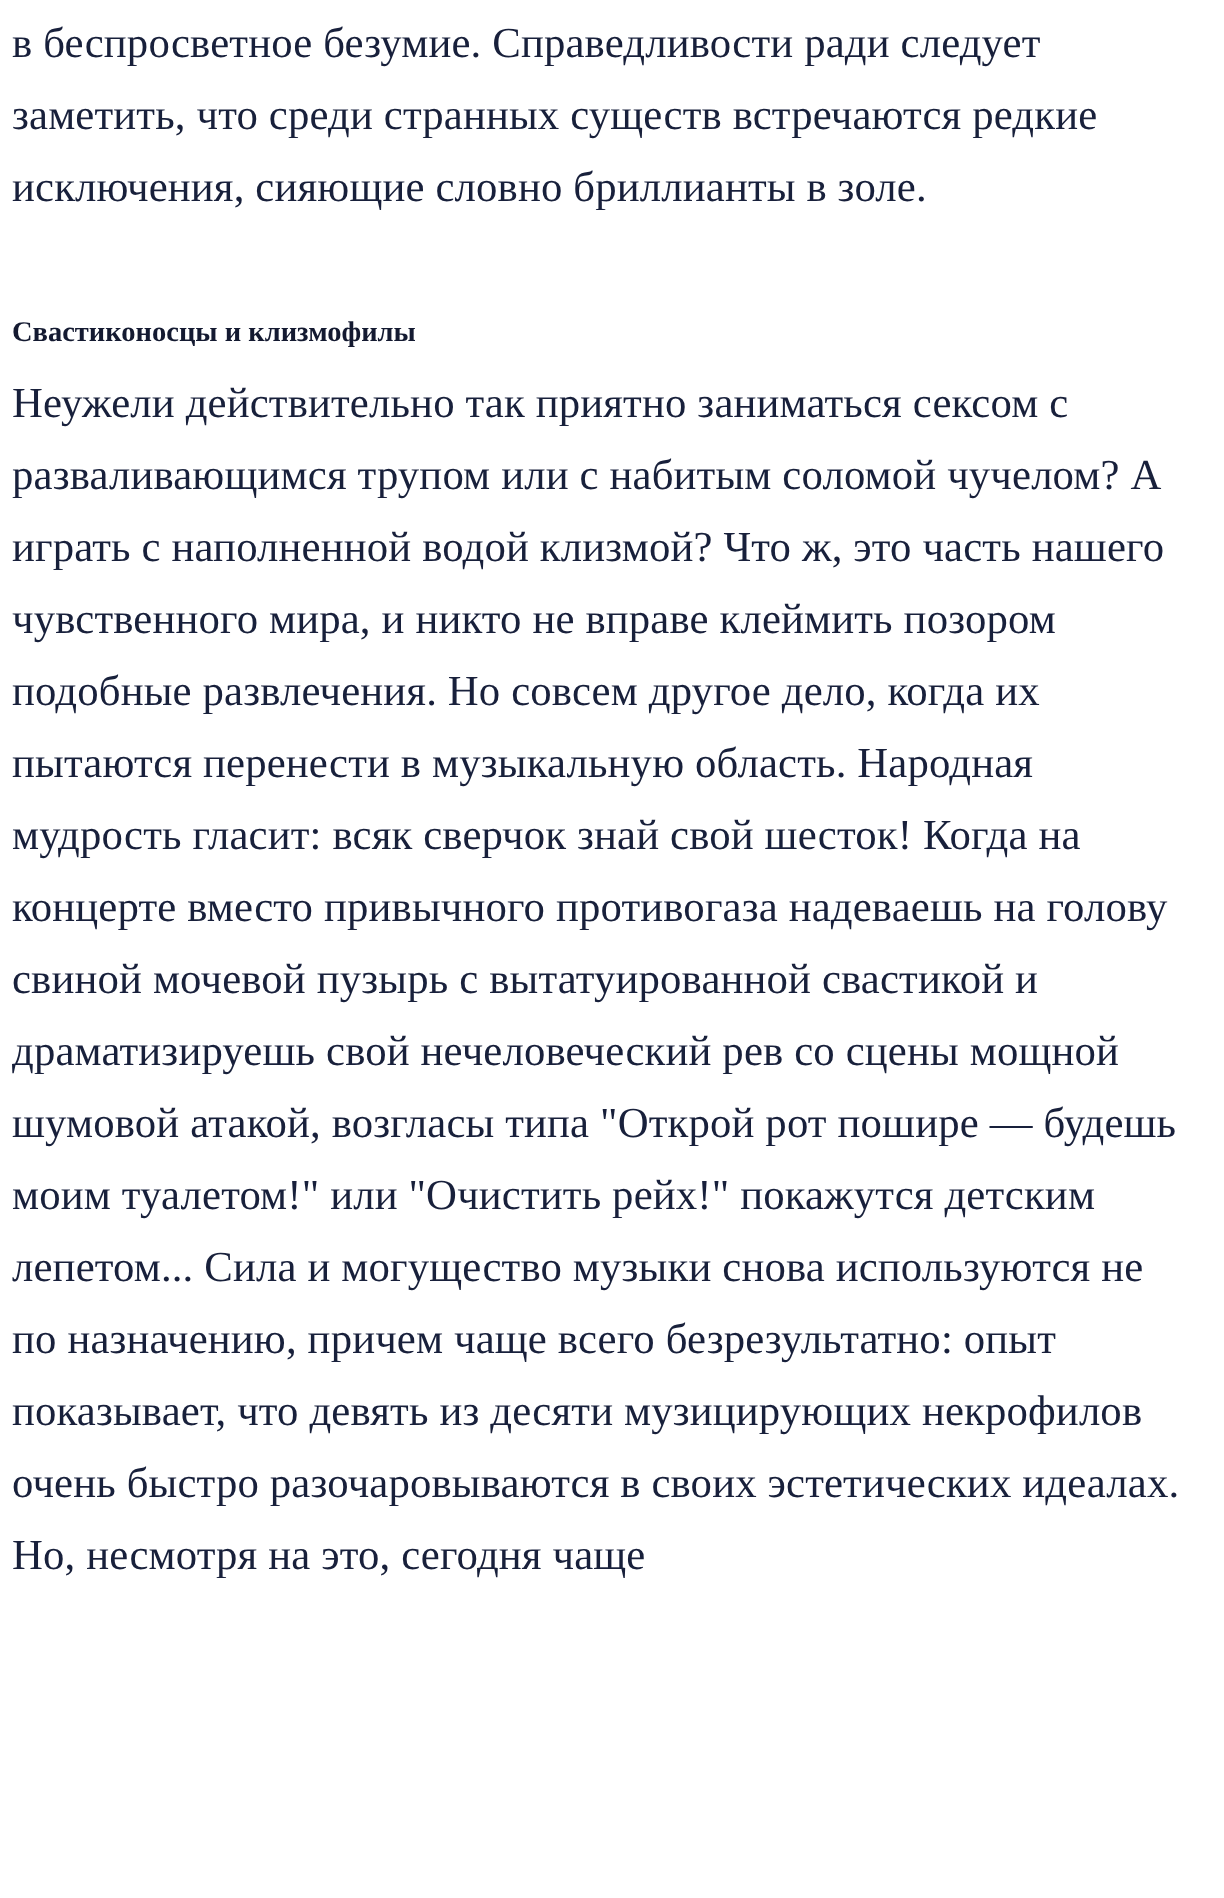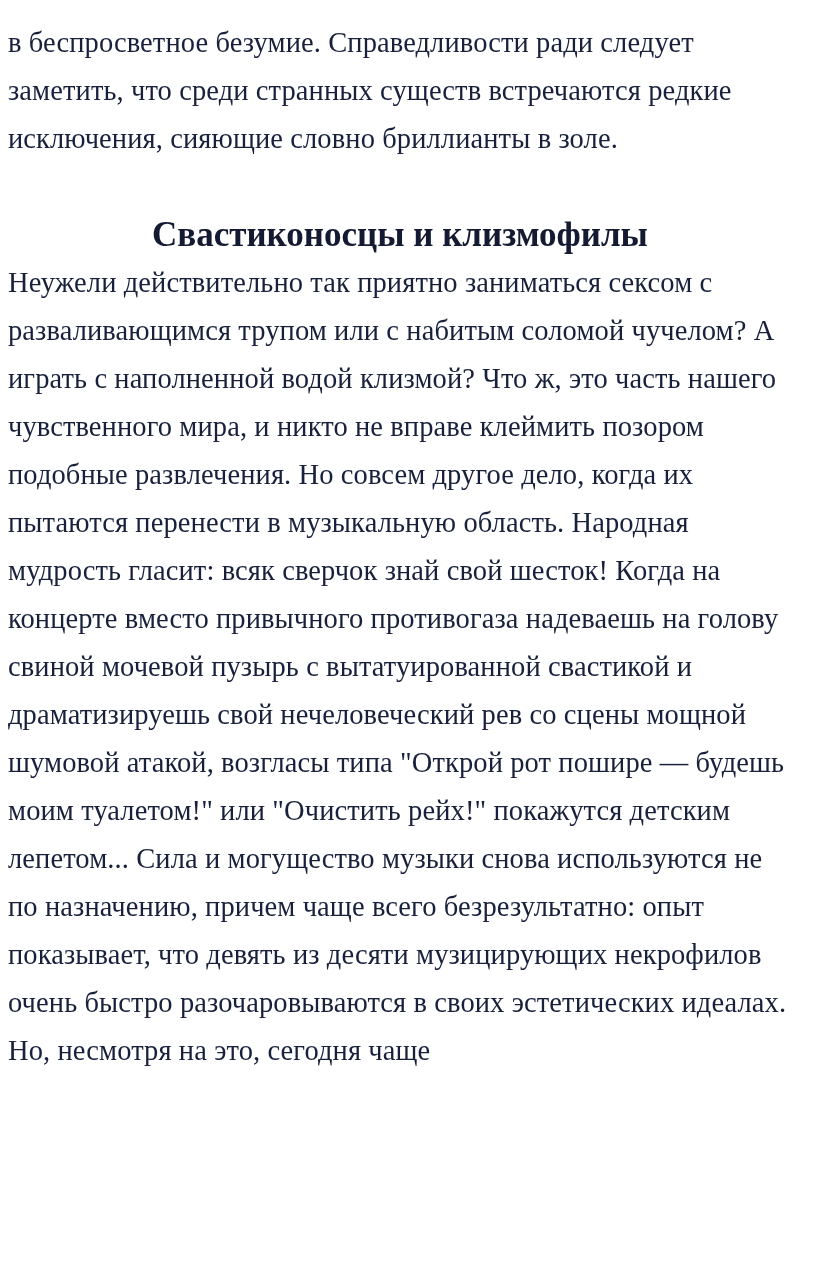--- a/index.html
+++ b/index.html
@@ -11,40 +11,39 @@
     height: 1265px;
     background: #ffffff;
     font-family: "Liberation Serif", "DejaVu Serif", serif;
     color: #151b33;
     overflow: hidden;
   }
   .page {
     box-sizing: border-box;
     width: 816px;
     height: 1265px;
-    padding: 19px 24px 0 8px;
+    padding: 6px 24px 0 8px;
   }
   .para {
     font-size: 28.5px;
     line-height: 48px;
     text-align: left;
     margin: 0;
     color: #18203b;
     letter-spacing: 0.1px;
   }
   .spacer {
     height: 48px;
   }
   .heading {
-    font-size: 35px;
+    font-size: 19px;
     line-height: 48px;
     font-weight: bold;
     margin: 0;
     color: #141a31;
-    text-align: center;
   }
 </style>
 </head>
 <body>
 
 <div class="page">
 
   <p class="para">в беспросветное безумие. Справедливости ради следует заметить, что среди странных существ встречаются редкие исключения, сияющие словно бриллианты в золе.</p>
 
   <div class="spacer"></div>

